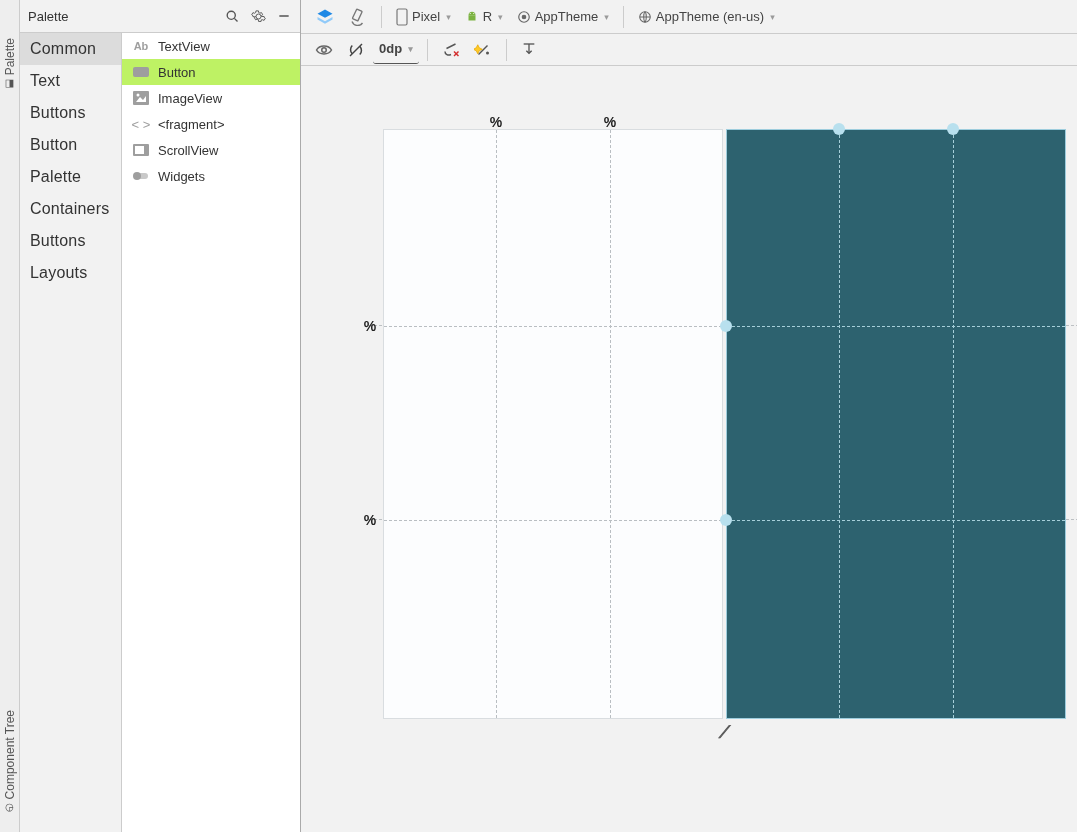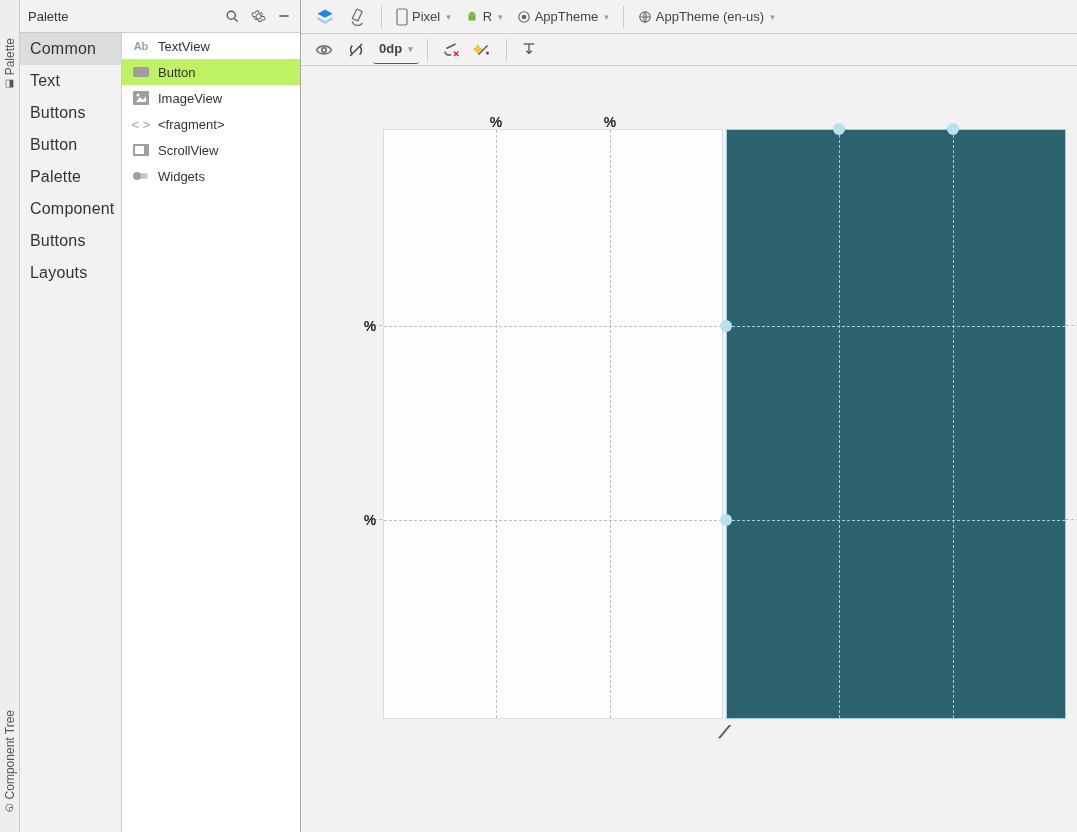--- a/index.html
+++ b/index.html
@@ -103,21 +103,21 @@
       </div>
     </div>
 
     <div class="palette-body">
       <div class="cat-col">
         <div class="cat-item selected">Common</div>
         <div class="cat-item">Text</div>
         <div class="cat-item">Buttons</div>
         <div class="cat-item">Button</div>
         <div class="cat-item">Palette</div>
-        <div class="cat-item">Component</div>
+        <div class="cat-item">Containers</div>
         <div class="cat-item">Buttons</div>
         <div class="cat-item">Layouts</div>
       </div>
 
       <div class="comp-col">
         <div class="comp-item">
           <span class="ci" style="color:#9e9e9e;font-size:11px;font-weight:600;">Ab</span>
           <span>TextView</span>
         </div>
         <div class="comp-item selected">

